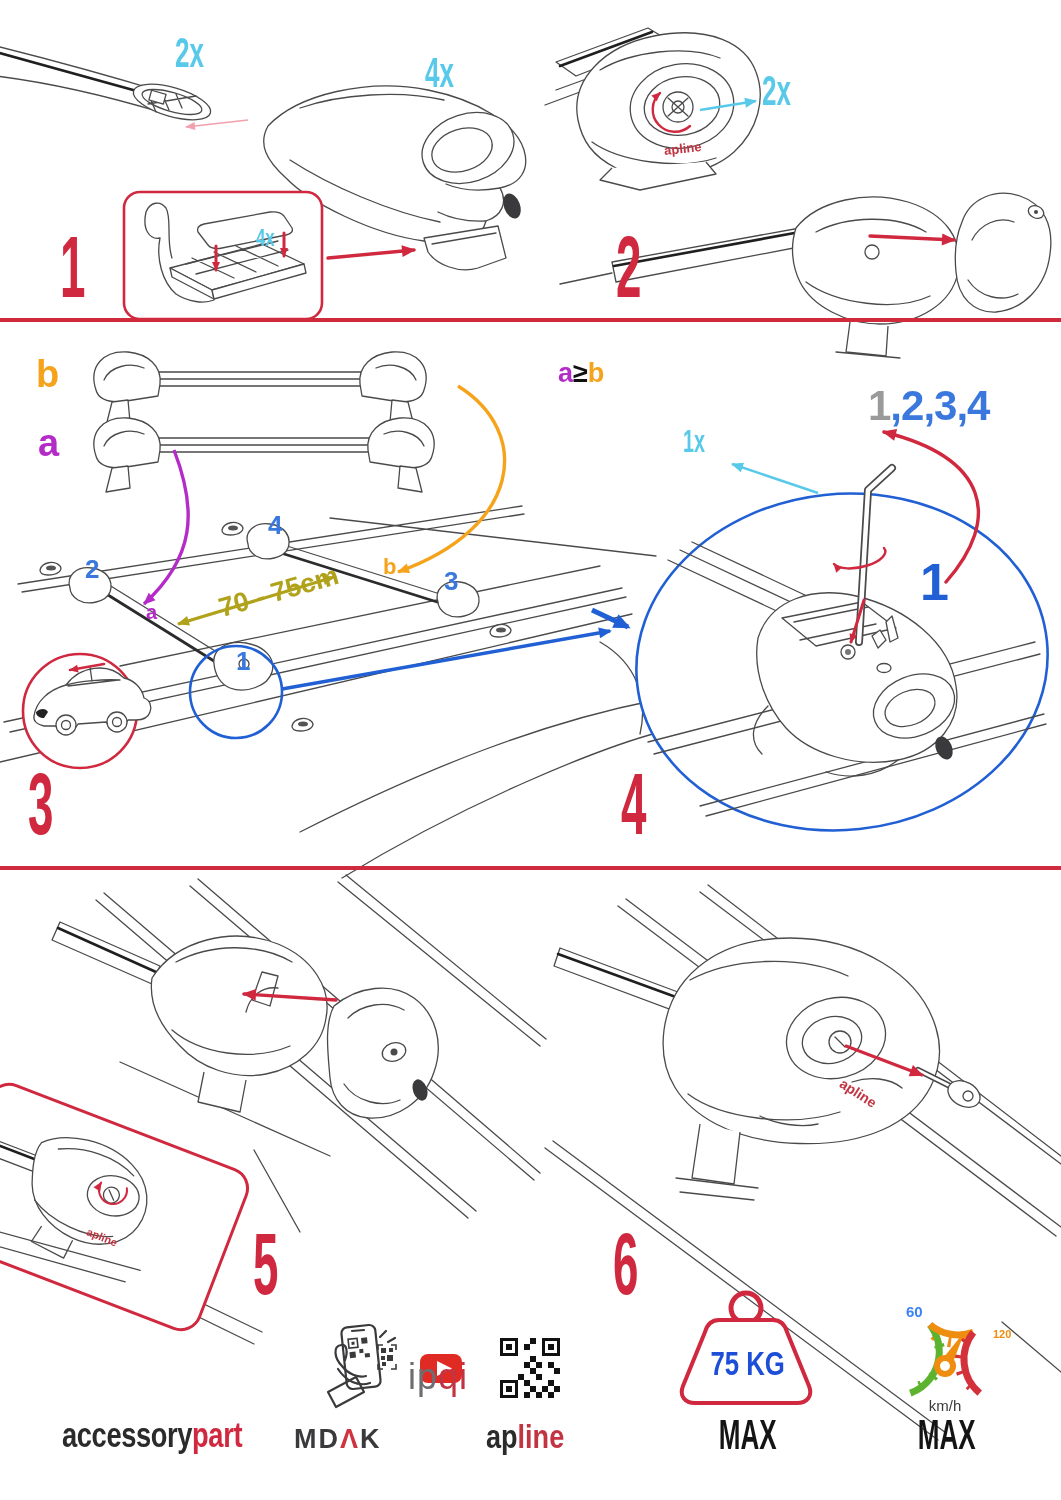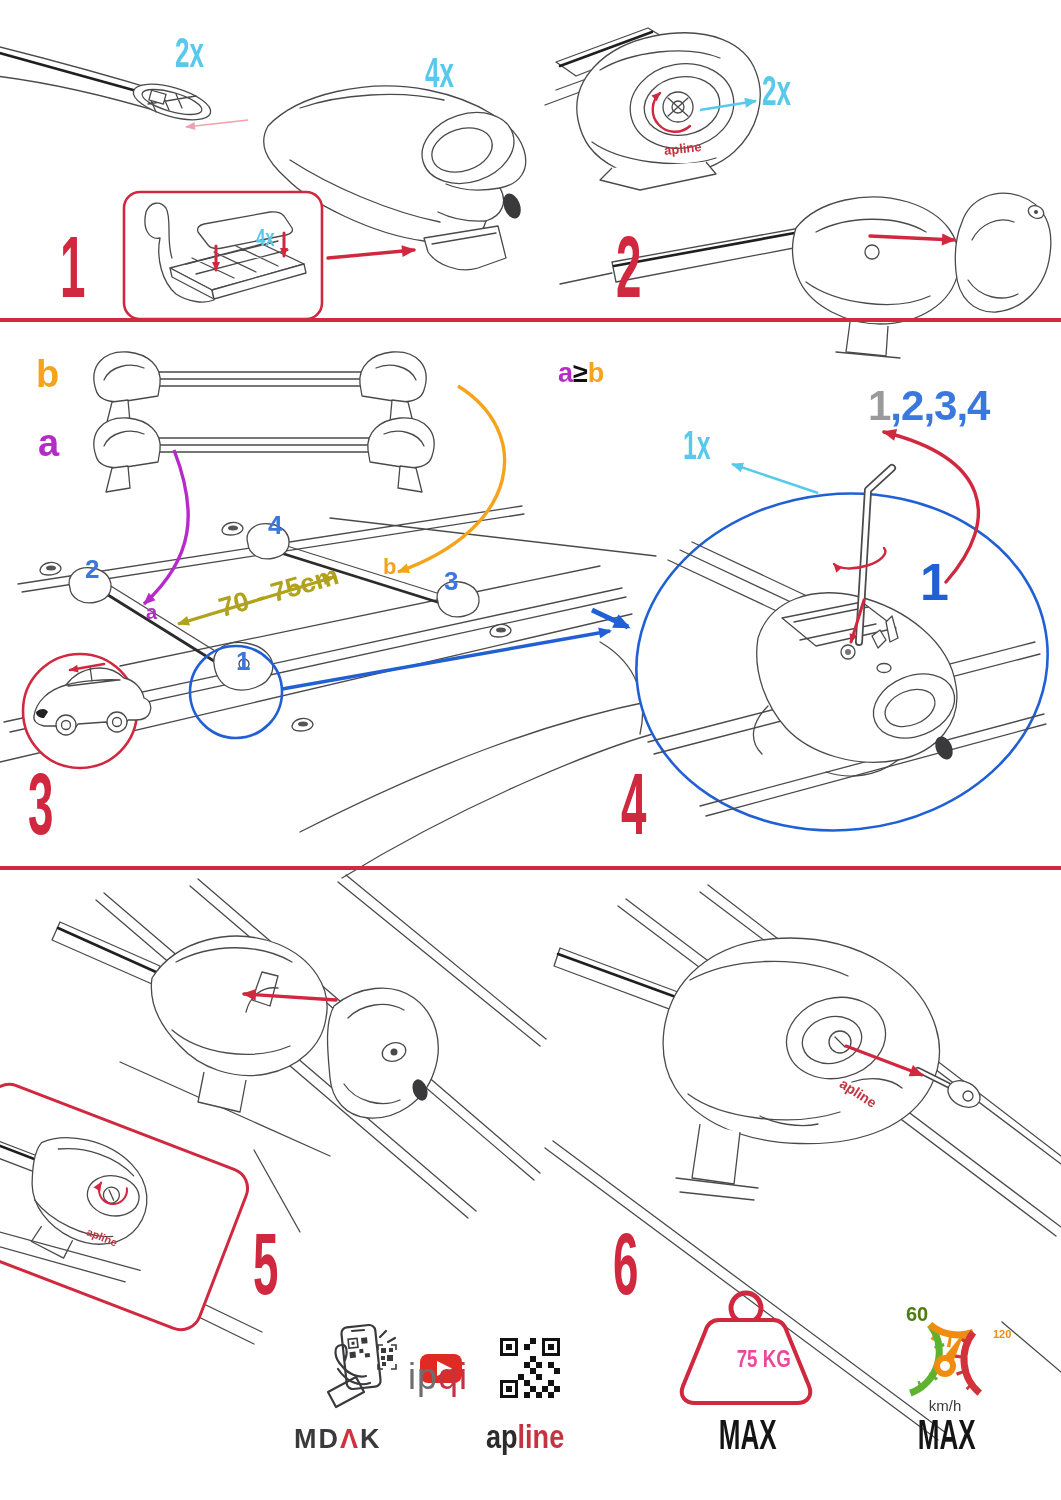--- a/index.html
+++ b/index.html
@@ -362,45 +362,46 @@
 <div class="t num" style="left:616px;top:223px"><span class="cx" style="transform:scaleX(.52)">2</span></div>
 <div class="t num" style="left:28px;top:760px"><span class="cx" style="transform:scaleX(.52)">3</span></div>
 <div class="t num" style="left:621px;top:760px"><span class="cx" style="transform:scaleX(.52)">4</span></div>
 <div class="t num" style="left:253px;top:1220px"><span class="cx" style="transform:scaleX(.52)">5</span></div>
 <div class="t num" style="left:613px;top:1220px"><span class="cx" style="transform:scaleX(.52)">6</span></div>
 
 <div class="t qty" style="left:175px;top:32px"><span class="cx" style="transform:scaleX(.62)">2x</span></div>
 <div class="t qty" style="left:425px;top:52px"><span class="cx" style="transform:scaleX(.62)">4x</span></div>
 <div class="t qty" style="left:256px;top:226px;font-size:24px"><span class="cx" style="transform:scaleX(.7)">4x</span></div>
 <div class="t qty" style="left:762px;top:70px"><span class="cx" style="transform:scaleX(.62)">2x</span></div>
-<div class="t qty" style="left:683px;top:425px;font-size:40px"><span class="cx" style="transform:scaleX(.62)">1x</span></div>
+<div class="t qty" style="left:683px;top:425px;font-size:32px"><span class="cx" style="transform:scaleX(.62)">1x</span></div>
 
 <div class="t" style="left:36px;top:355px;font-size:38px;color:#f6a31c"><span>b</span></div>
 <div class="t" style="left:38px;top:424px;font-size:38px;color:#b42bc8"><span>a</span></div>
 <div class="t pos" style="left:85px;top:556px"><span>2</span></div>
 <div class="t pos" style="left:268px;top:512px"><span>4</span></div>
 <div class="t pos" style="left:444px;top:568px"><span>3</span></div>
 <div class="t pos" style="left:236px;top:648px"><span>1</span></div>
 <div class="t" style="left:383px;top:556px;font-size:22px;color:#f6a31c"><span>b</span></div>
 <div class="t" style="left:146px;top:602px;font-size:20px;color:#b42bc8"><span>a</span></div>
 <div class="t" style="left:216px;top:596px;font-size:27px;color:#b0a21a;transform:rotate(-16deg);transform-origin:0 0"><span>70 - 75cm</span></div>
 
 <div class="t" style="left:558px;top:360px;font-size:27px"><span style="color:#b42bc8">a</span><span style="color:#111">≥</span><span style="color:#f6a31c">b</span></div>
 <div class="t" style="left:868px;top:385px;font-size:42px;letter-spacing:-1px"><span style="color:#9a9a9a">1</span><span style="color:#3b78de">,2,3,4</span></div>
 <div class="t" style="left:920px;top:556px;font-size:52px;color:#2160d4"><span>1</span></div>
 
 <div class="t onfoot" style="left:664px;top:142px;transform:rotate(-6deg)"><span>apline</span></div>
 <div class="t onfoot" style="left:86px;top:1232px;font-size:11px;transform:rotate(22deg)"><span>apline</span></div>
 <div class="t onfoot" style="left:838px;top:1086px;font-size:14px;transform:rotate(33deg)"><span>apline</span></div>
 
+<div class="t" style="left:62px;top:1417px;font-size:35px;letter-spacing:-0.5px"><span class="cx" style="transform:scaleX(.78)"><span style="color:#2b2b2b">accessory</span><span style="color:#d0293f">part</span></span></div>
 <div class="t" style="left:294px;top:1426px;font-size:27px;letter-spacing:2px;color:#3a3a3c"><span>MD</span><span style="color:#d0333f">Λ</span><span>K</span></div>
 <div class="t" style="left:408px;top:1359px;font-size:36px;font-weight:400;letter-spacing:1px"><span style="color:#6e6e72">ip</span><span style="color:#c23442">qi</span></div>
 <div class="t" style="left:486px;top:1420px;font-size:33px"><span class="cx" style="transform:scaleX(.82)"><span style="color:#2b2b2b">ap</span><span style="color:#c23442">line</span></span></div>
 
-<div class="t ctr" style="left:718px;top:1347px;width:92px;font-size:24px;color:#ec4899"><span class="cx" style="transform:scaleX(.78)">75 KG</span></div>
+<div class="t ctr" style="left:700px;top:1347px;width:92px;font-size:33px;color:#1d4ed8"><span class="cx" style="transform:scaleX(.78)">75 KG</span></div>
 <div class="t ctr" style="left:700px;top:1414px;width:96px;font-size:42px;color:#141414"><span class="cx" style="transform:scaleX(.62)">MAX</span></div>
 
-<div class="t" style="left:906px;top:1304px;font-size:20px;color:#4d7c0f"><span>60</span></div>
+<div class="t" style="left:906px;top:1304px;font-size:15px;color:#3b82f6"><span>60</span></div>
 <div class="t" style="left:993px;top:1329px;font-size:11px;color:#ee8d10"><span>120</span></div>
 <div class="t ctr" style="left:915px;top:1398px;width:60px;font-size:15px;font-weight:400;color:#3a3a3c"><span>km/h</span></div>
 <div class="t ctr" style="left:900px;top:1414px;width:92px;font-size:42px;color:#141414"><span class="cx" style="transform:scaleX(.62)">MAX</span></div>
 
 </div>
 
 </body></html>

